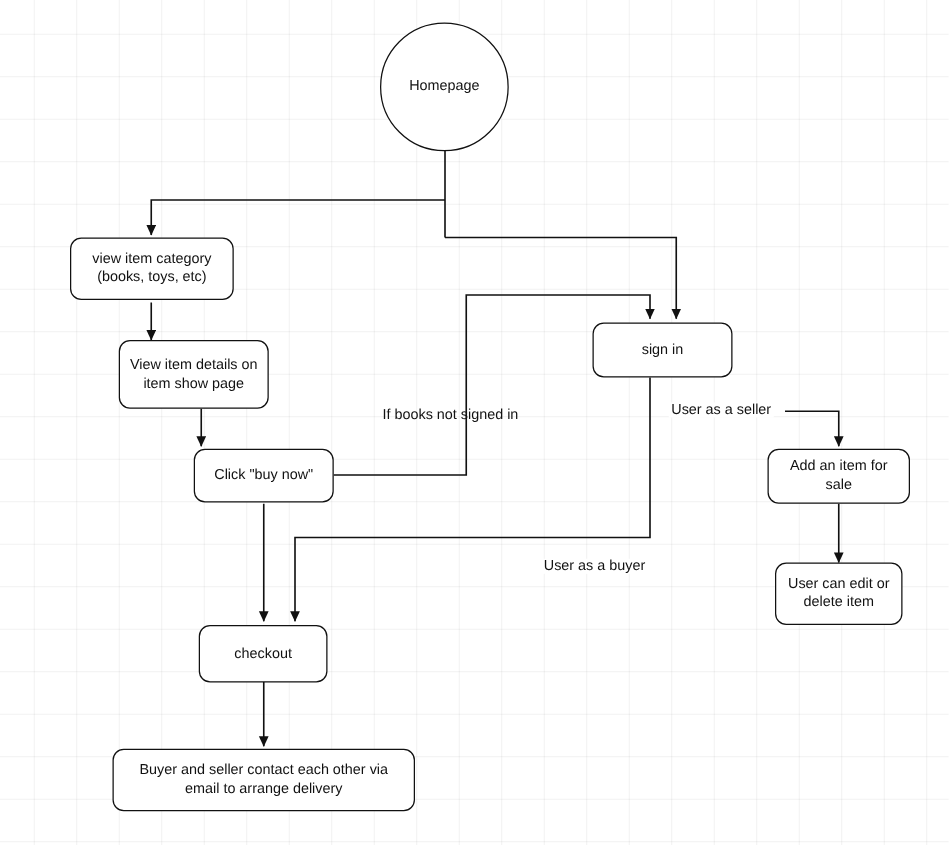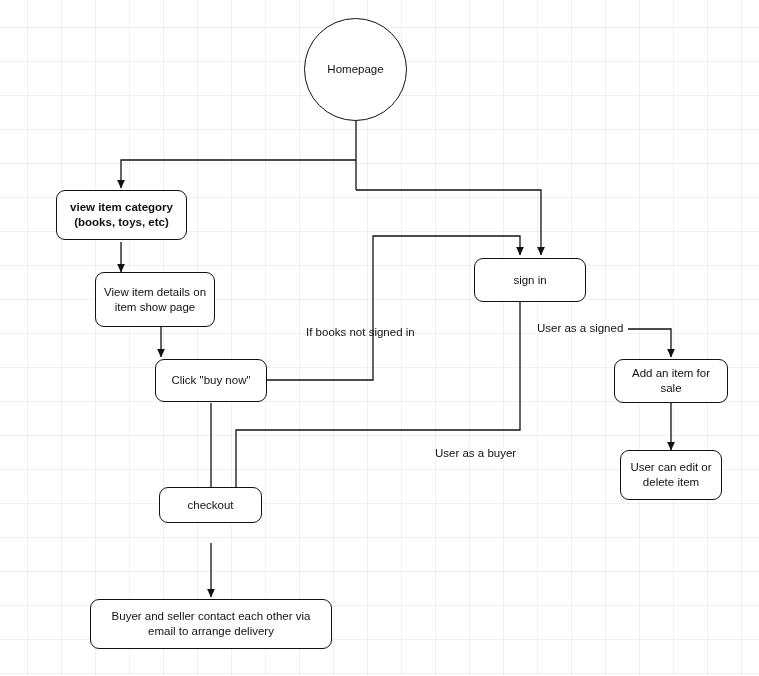--- a/index.html
+++ b/index.html
@@ -86,40 +86,40 @@
       <path d="M628,329 L671,329 L671,357" marker-end="url(#arrow)"></path>
 
       <path d="M671,403 L671,450" marker-end="url(#arrow)"></path>
 
       <path d="M211,543 L211,597" marker-end="url(#arrow)"></path>
     </g>
   </svg>
 
   <div class="node circle" style="left:304px; top:18px; width:103px; height:103px;">Homepage</div>
 
-  <div class="node" style="left:56px; top:190px; width:131px; height:50px;font-weight:bold;">view item category
+  <div class="node" style="left:56px; top:190px; width:131px; height:50px;">view item category
 (books, toys, etc)</div>
 
   <div class="node" style="left:95px; top:272px; width:120px; height:55px;">View item details on
 item show page</div>
 
   <div class="node" style="left:155px; top:359px; width:112px; height:43px;">Click "buy now"</div>
 
   <div class="node" style="left:474px; top:258px; width:112px; height:44px;">sign in</div>
 
   <div class="node" style="left:614px; top:359px; width:114px; height:44px;">Add an item for
 sale</div>
 
   <div class="node" style="left:620px; top:450px; width:102px; height:50px;">User can edit or
 delete item</div>
 
-  <div class="node" style="left:159px; top:487px; width:103px; height:36px;">checkout</div>
+  <div class="node" style="left:159px; top:500px; width:103px; height:46px;">checkout</div>
 
   <div class="node" style="left:90px; top:599px; width:242px; height:50px;">Buyer and seller contact each other via
 email to arrange delivery</div>
 
   <div class="edge-label" style="left:306px; top:326px;">If books not signed in</div>
 
-  <div class="edge-label" style="left:535px; top:322px; background:#ffffff; padding:0 2px;">User as a signed</div>
+  <div class="edge-label" style="left:535px; top:322px; background:#ffffff; padding:0 2px;">User as a seller</div>
 
   <div class="edge-label" style="left:433px; top:423px; background:#ffffff; padding:0 2px;margin-top:24px;">User as a buyer</div>
 
 </div>
 
 </body></html>

